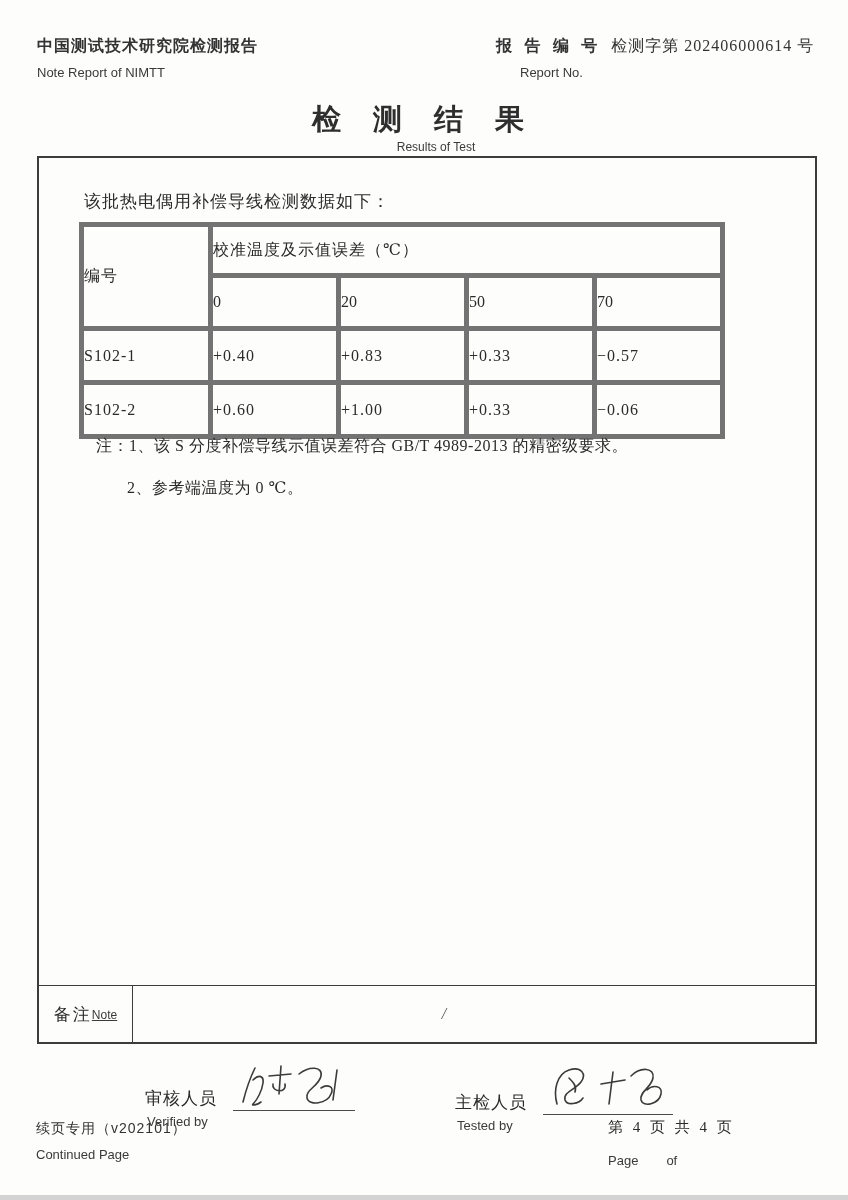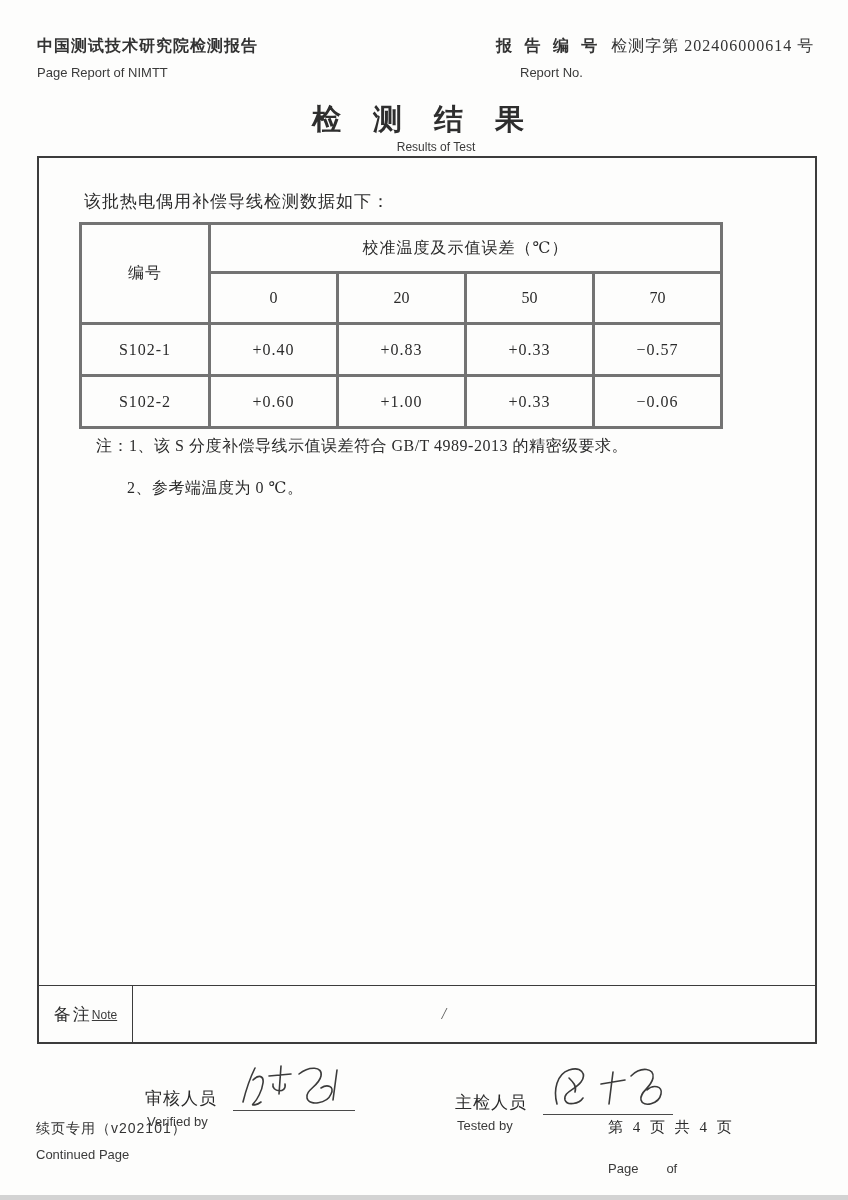--- a/index.html
+++ b/index.html
@@ -62,22 +62,22 @@
     font-size: 17px; color: #2b2b2b; letter-spacing: 1px;
   }
 
   
   table.results {
     position: absolute; left: 40px; top: 64px;
     border-collapse: collapse; table-layout: fixed;
     width: 641px;
   }
   table.results td, table.results th {
-    border: 3px solid #737373;
-    text-align: center; vertical-align: middle;
+    border: 5px solid #737373;
+    vertical-align: middle;
     font-size: 16px; font-weight: normal; color: #2b2b2b;
     padding: 0;
   }
   col.c-id { width: 129px; }
   col.c-t { width: 128px; }
   tr.hdr-group td { height: 46px; letter-spacing: 1px; }
   tr.hdr-temps td { height: 48px; }
   tr.data-row td { height: 49px; letter-spacing: 1px; }
 
   
@@ -138,38 +138,38 @@
     font-size: 14px; color: #333; letter-spacing: 1px;
   }
   .footer-left .en {
     font-family: "Liberation Sans", "DejaVu Sans", sans-serif;
     font-size: 13px; color: #3a3a3a; margin-top: 9px;
   }
   .footer-right { position: absolute; left: 608px; top: 1118px; }
   .footer-right .cn { font-size: 15px; color: #2b2b2b; letter-spacing: 3px; }
   .footer-right .en {
     font-family: "Liberation Sans", "DejaVu Sans", sans-serif;
-    font-size: 13px; color: #3a3a3a; margin-top: 24px;
+    font-size: 13px; color: #3a3a3a; margin-top: 16px;
   }
   .footer-right .en .gap { display: inline-block; width: 28px; }
 
   
   .scan-edge {
     position: absolute; left: 0; bottom: 0; width: 100%; height: 5px;
     background: #bdbdbd; opacity: 0.65;
   }
 </style>
 </head>
 <body>
 
 <div class="page">
 
   <div class="header-left">
     <div class="cn">中国测试技术研究院检测报告</div>
-    <div class="en">Page Report of NIMTT</div>
+    <div class="en">Note Report of NIMTT</div>
   </div>
 
   <div class="header-right">
     <div class="line1">
       <span class="label-cn">报 告 编 号</span><span class="value">检测字第 202406000614 号</span>
     </div>
     <div class="en">Report No.</div>
   </div>
 
   <div class="doc-title">检 测 结 果</div>

